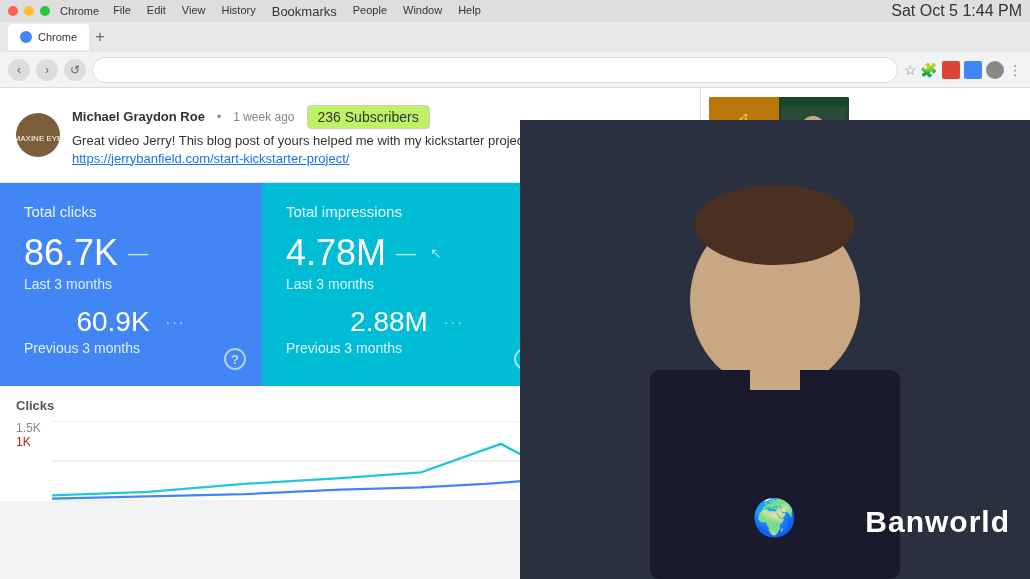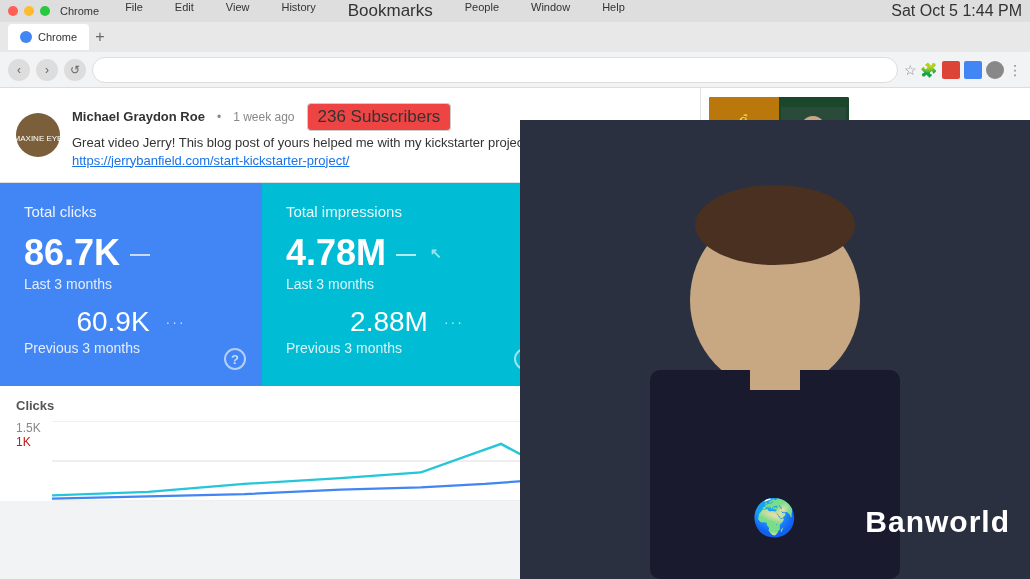--- a/index.html
+++ b/index.html
@@ -136,25 +136,25 @@
     .notification-author {
       font-size: 13px;
       font-weight: bold;
       color: #333;
     }
     .notification-time {
       font-size: 12px;
       color: #888;
     }
     .subscribers-badge {
-      background: #ef4444;
+      background: #bef264;
       border: 1px solid #ccc;
       border-radius: 4px;
       padding: 3px 10px;
-      font-size: 17px;
+      font-size: 14px;
       color: #333;
       font-weight: 500;
     }
     .notification-text {
       font-size: 13px;
       color: #333;
       margin-bottom: 3px;
     }
     .notification-link {
       font-size: 13px;
@@ -224,21 +224,21 @@
       width: 290px;
     }
 
     .stat-label {
       font-size: 15px;
       color: rgba(255,255,255,0.9);
       margin-bottom: 12px;
     }
     .stat-primary-value {
       font-size: 36px;
-      font-weight: 700;
+      font-weight: 400;
       color: white;
       display: flex;
       align-items: center;
       gap: 10px;
     }
     .stat-dash {
       font-size: 20px;
       color: rgba(255,255,255,0.7);
     }
     .stat-dash-triple {
@@ -304,26 +304,26 @@
     }
   </style>
 </head>
 <body>
 
 <div class="browser-bar">
   <div class="traffic-light tl-red"></div>
   <div class="traffic-light tl-yellow"></div>
   <div class="traffic-light tl-green"></div>
   <span class="browser-bar-label">Chrome</span>
-  <div style="display:flex; gap:32px; margin-left:20px;">
+  <div style="display:flex; gap:16px; margin-left:8px;">
     <span style="font-size:11px;color:#333;">File</span>
     <span style="font-size:11px;color:#333;">Edit</span>
     <span style="font-size:11px;color:#333;">View</span>
     <span style="font-size:11px;color:#333;">History</span>
-    <span style="font-size:17px;color:#333;">Bookmarks</span>
+    <span style="font-size:13px;color:#333;">Bookmarks</span>
     <span style="font-size:11px;color:#333;">People</span>
     <span style="font-size:11px;color:#333;">Window</span>
     <span style="font-size:11px;color:#333;">Help</span>
   </div>
   <span class="browser-bar-right">Sat Oct 5  1:44 PM</span>
 </div>
 
 <div class="tab-bar">
   <div class="tab-item">
     <span class="tab-icon"></span>

